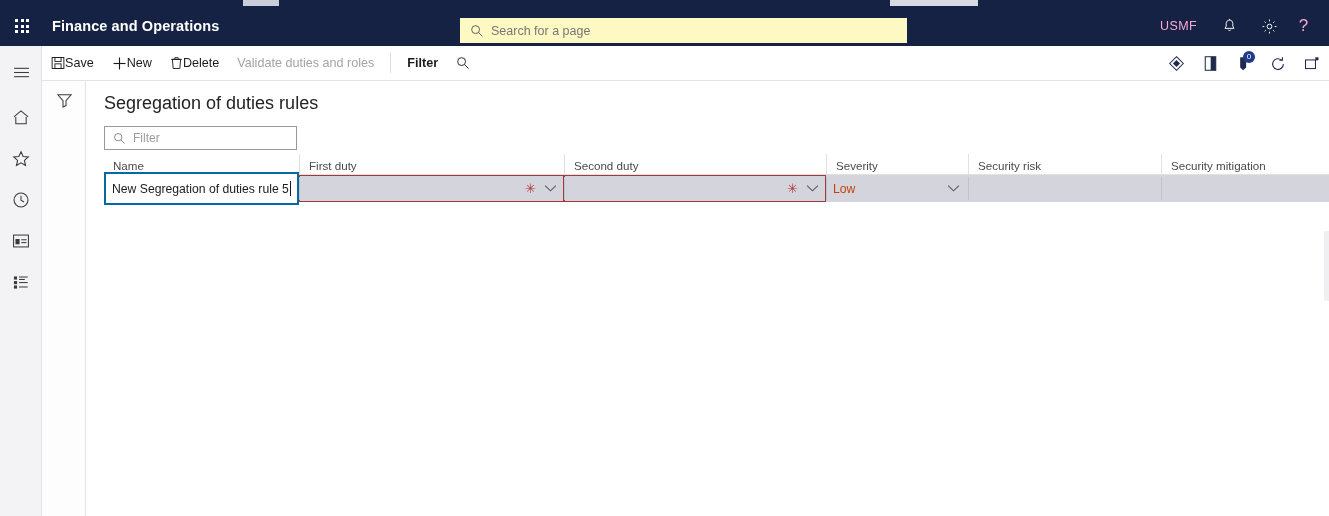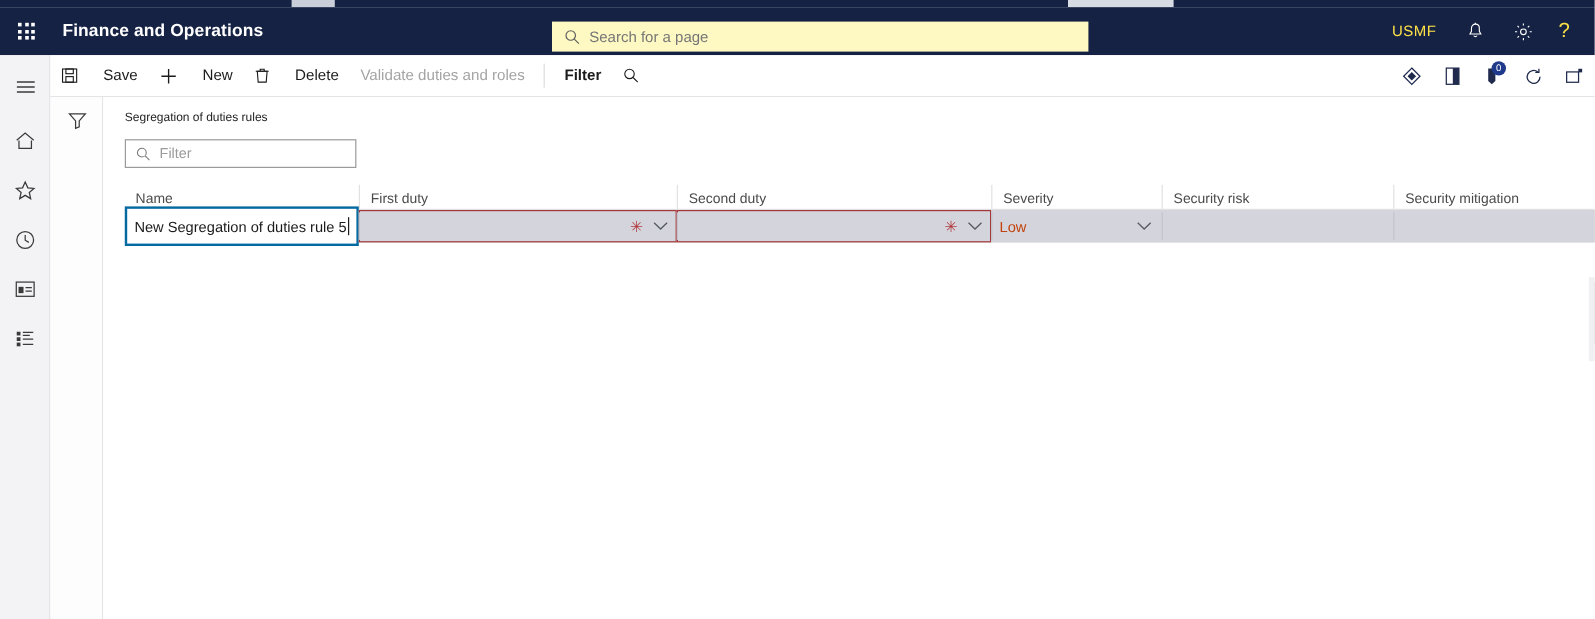--- a/index.html
+++ b/index.html
@@ -54,21 +54,21 @@
     font-size: 12.5px; color: #767676; margin-left: 7px;
     font-family: "Liberation Sans", sans-serif;
   }
   .hdr-right {
     position: absolute; right: 0; top: 0; height: 40px;
     display: flex; align-items: center; gap: 0;
   }
   .hdr-item {
     height: 40px; min-width: 40px; padding: 0 9px;
     display: flex; align-items: center; justify-content: center;
-    font-size: 12.5px; color: #fde047; cursor: pointer;
+    font-size: 12.5px; color: #f9a8d4; cursor: pointer;
   }
   .hdr-item.company { font-size: 12.5px; letter-spacing: .4px; padding: 0 12px; }
   .hdr-item.help { font-size: 17px; padding-right: 20px; }
 
   
   .rail {
     position: absolute; top: 46px; left: 0; width: 42px; height: 470px;
     background: #f3f2f4; border-right: 1px solid #e2e2e4;
   }
   .rail-btn {
@@ -80,21 +80,21 @@
   .rail-sep { height: 4px; }
 
   
   .cmdbar {
     position: absolute; top: 46px; left: 42px;
     width: 1287px; height: 35px;
     background: #ffffff; border-bottom: 1px solid #e4e4e6;
     display: flex; align-items: center;
   }
   .cmd {
-    display: flex; align-items: center; gap: 21px;
+    display: flex; align-items: center; gap: 0;
     height: 35px; padding: 0 9px; cursor: pointer;
     font-size: 12.6px; color: #1b1b1b; white-space: nowrap;
   }
   .cmd.disabled { color: #a4a4a4; cursor: default; }
   .cmd.bold { font-weight: bold; }
   .cmd-sep {
     width: 1px; height: 20px; background: #dcdcde; margin: 0 7px;
   }
   .cmd-icon { display: flex; align-items: center; justify-content: center; }
   .cmdbar-right {
@@ -124,21 +124,21 @@
     width: 44px; height: 38px; display: flex;
     align-items: center; justify-content: center; cursor: pointer;
   }
 
   
   .content {
     position: absolute; top: 81px; left: 86px;
     width: 1243px; height: 435px; background: #ffffff;
   }
   .page-head { padding: 12px 0 0 18px; }
-  .page-title { font-size: 10px; color: #232323; }
+  .page-title { font-size: 18px; color: #232323; }
   .filter-box {
     margin: 12px 0 0 18px; width: 193px; height: 24px;
     border: 1px solid #9a9a9a; background: #ffffff;
     display: flex; align-items: center; cursor: text;
   }
   .filter-box .mag { margin-left: 8px; display: flex; }
   .filter-ph { font-size: 12px; color: #9b9b9b; margin-left: 7px; }
 
   
   .grid {

